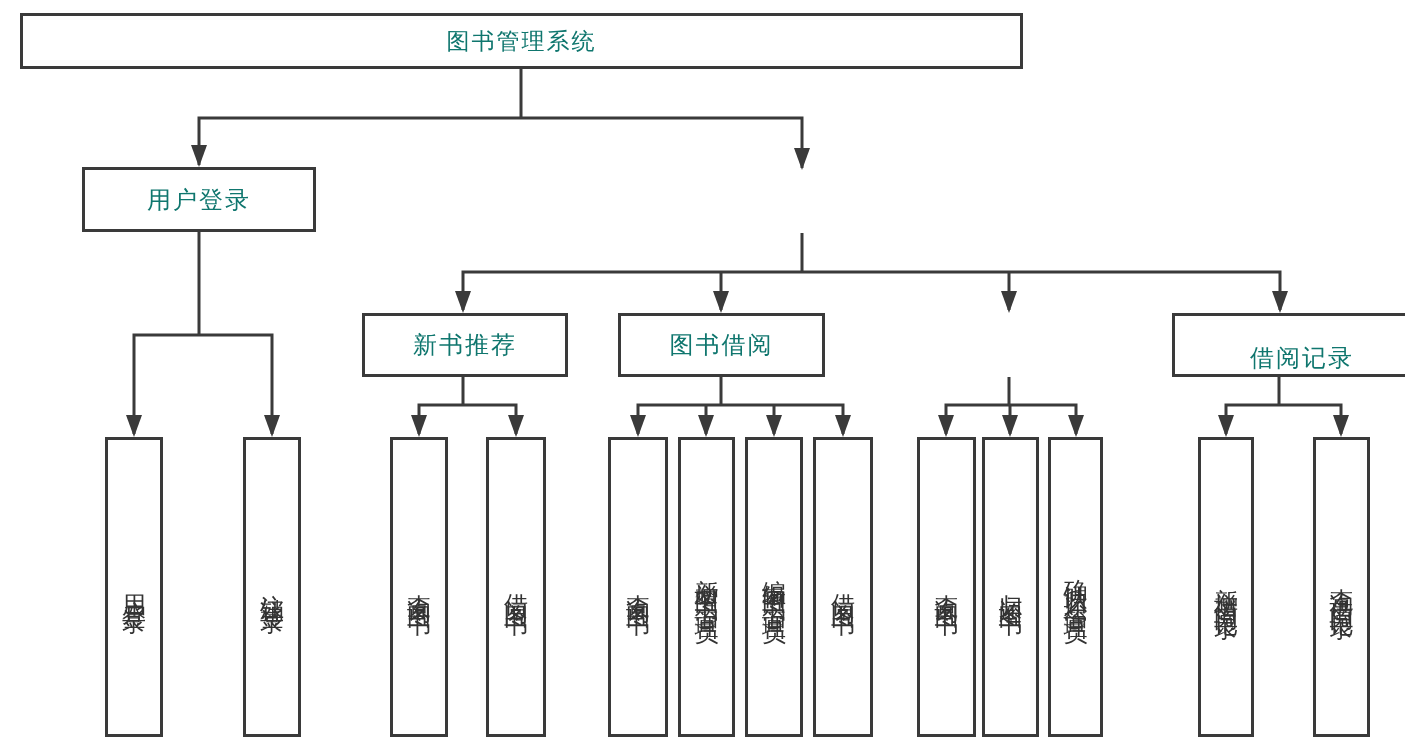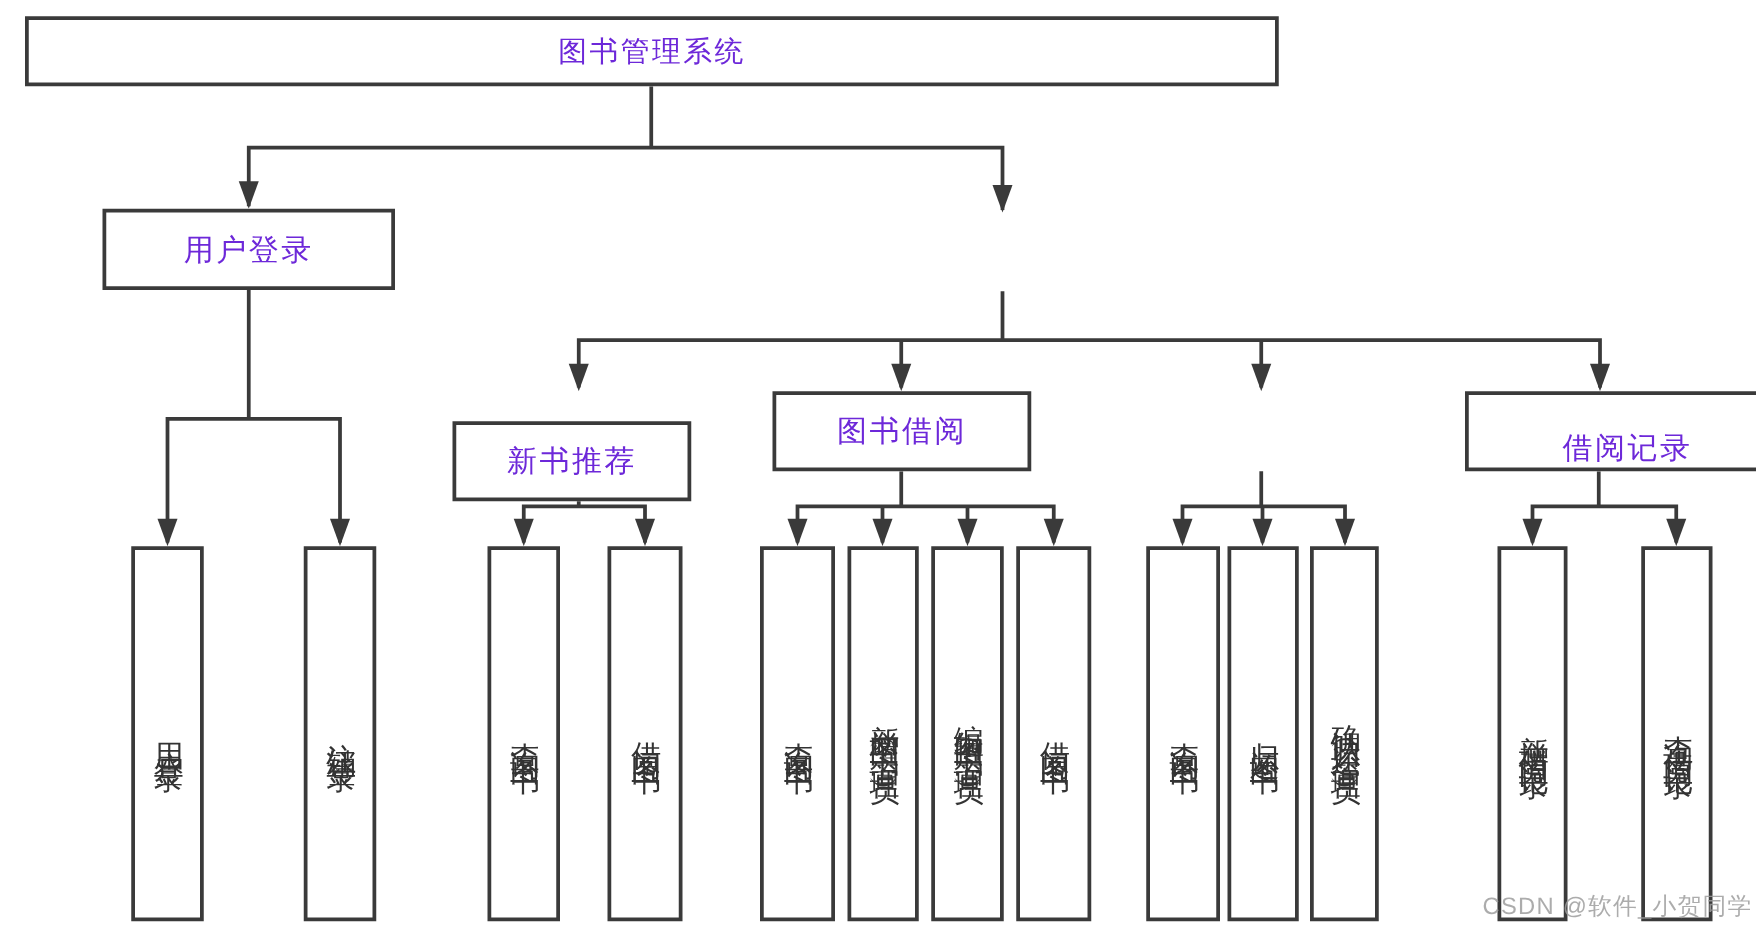--- a/index.html
+++ b/index.html
@@ -24,21 +24,21 @@
     background: #ffffff;
     border: 3px solid #3a3a3a;
     display: flex;
     align-items: center;
     justify-content: center;
     z-index: 1;
   }
   .hbox .label {
     font-size: 24px;
     letter-spacing: 2px;
-    color: #6d28d9;
+    color: #0f766e;
     white-space: nowrap;
   }
   .root .label { font-size: 23px; }
   .vbox .label {
     writing-mode: vertical-rl;
     text-orientation: mixed;
     font-size: 24px;
     letter-spacing: 6px;
     line-height: 1;
     color: #333333;
@@ -107,21 +107,21 @@
   </svg>
 
   <div class="node hbox root" style="left:20px; top:13px; width:1003px; height:56px;">
     <span class="label">图书管理系统</span>
   </div>
 
   <div class="node hbox" style="left:82px; top:167px; width:234px; height:65px;">
     <span class="label">用户登录</span>
   </div>
 
-  <div class="node hbox" style="left:362px; top:313px; width:191px; height:64px;margin-top:24px;">
+  <div class="node hbox" style="left:362px; top:313px; width:206px; height:64px;">
     <span class="label">新书推荐</span>
   </div>
   <div class="node hbox" style="left:618px; top:313px; width:207px; height:64px;text-align:right;">
     <span class="label">图书借阅</span>
   </div>
   <div class="node hbox" style="left:1172px; top:313px; width:260px; height:64px;align-items:flex-end;">
     <span class="label">借阅记录</span>
   </div>
 
   <div class="node vbox" style="left:105px; top:437px; width:58px; height:300px;">
@@ -161,15 +161,14 @@
     <span class="label">确认归还（管理员）</span>
   </div>
 
   <div class="node vbox" style="left:1198px; top:437px; width:56px; height:300px;">
     <span class="label">新增借阅记录</span>
   </div>
   <div class="node vbox" style="left:1313px; top:437px; width:57px; height:300px;">
     <span class="label">查询借阅记录</span>
   </div>
 
-  <div id="watermark">CSDN @软件_小贺同学</div>
 
 </div>
 
 </body></html>

